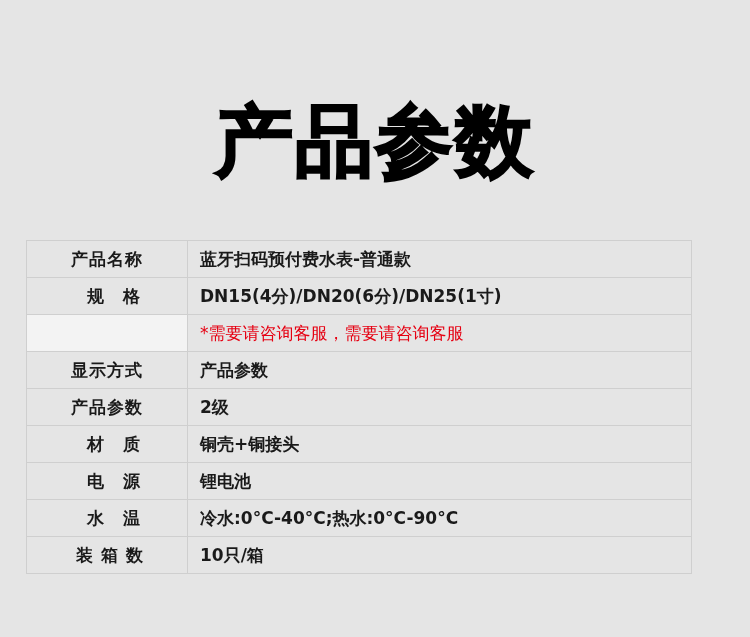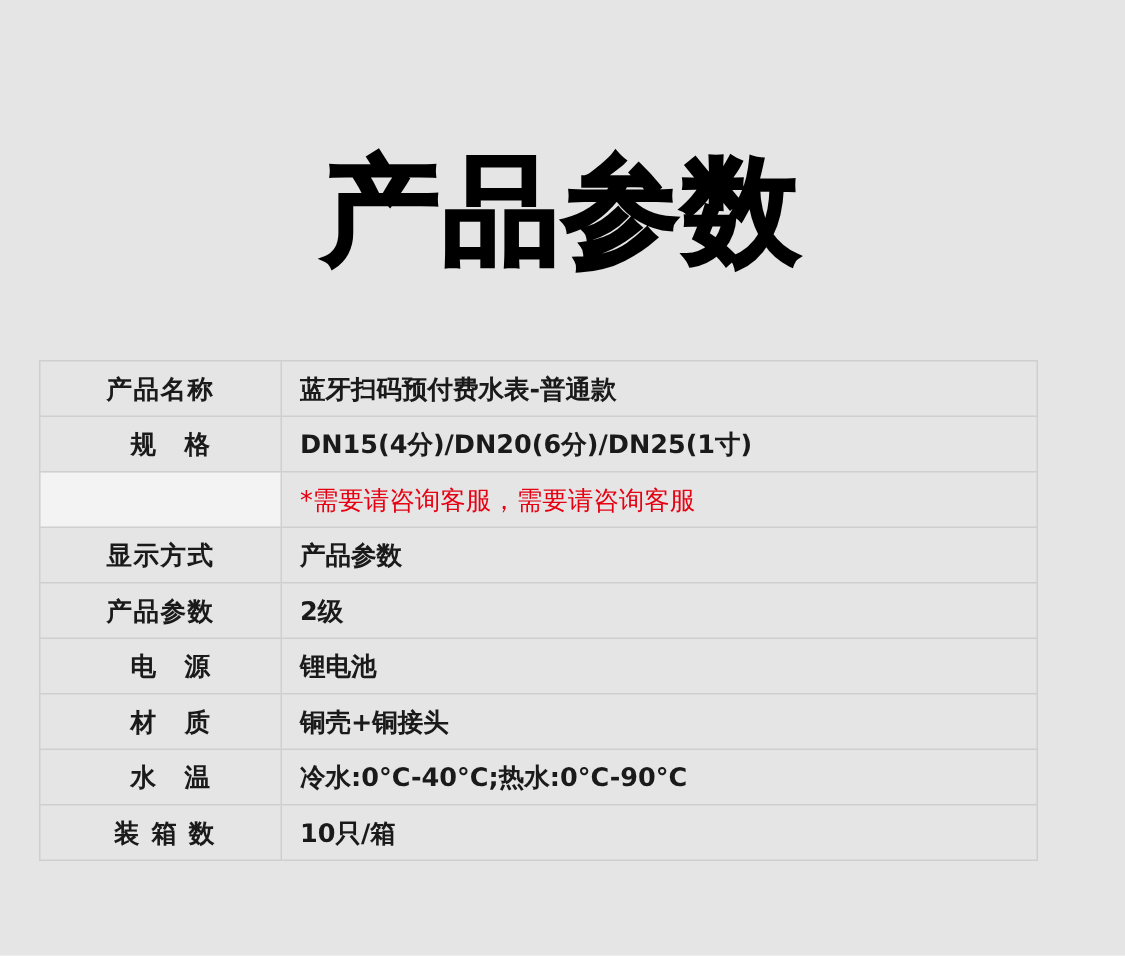--- a/index.html
+++ b/index.html
@@ -101,26 +101,26 @@
           </tr>
           <tr>
             <td class="label">显示方式</td>
             <td class="value">产品参数</td>
           </tr>
           <tr>
             <td class="label">产品参数</td>
             <td class="value">2级</td>
           </tr>
           <tr>
+            <td class="label sp4">材　质</td>
+            <td class="value">铜壳+铜接头</td>
+          </tr>
+          <tr>
             <td class="label sp4">电　源</td>
             <td class="value">锂电池</td>
-          </tr>
-          <tr>
-            <td class="label sp4">材　质</td>
-            <td class="value">铜壳+铜接头</td>
           </tr>
           <tr>
             <td class="label sp4">水　温</td>
             <td class="value">冷水:0°C-40°C;热水:0°C-90°C</td>
           </tr>
           <tr>
             <td class="label sp2">装 箱 数</td>
             <td class="value">10只/箱</td>
           </tr>
         </tbody>

